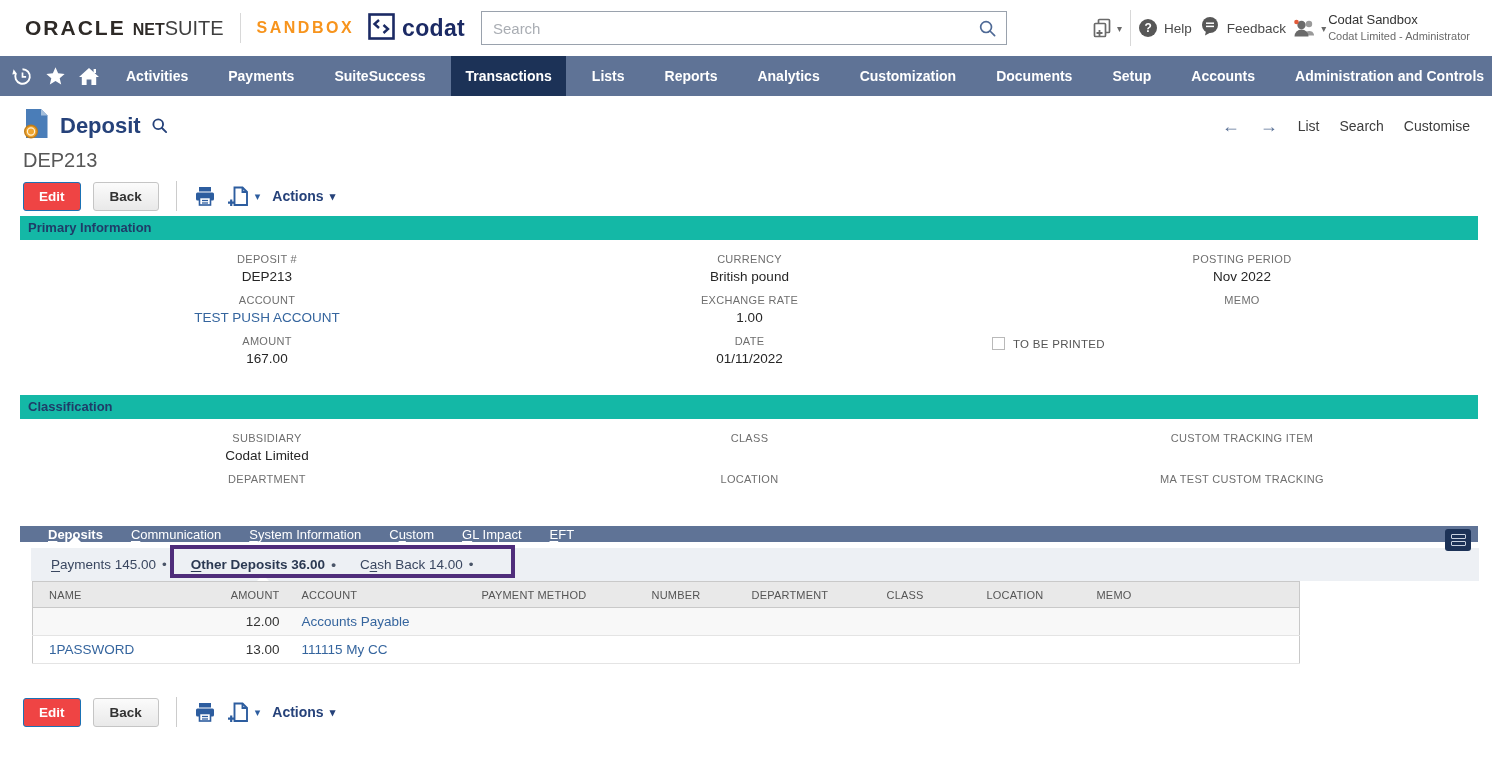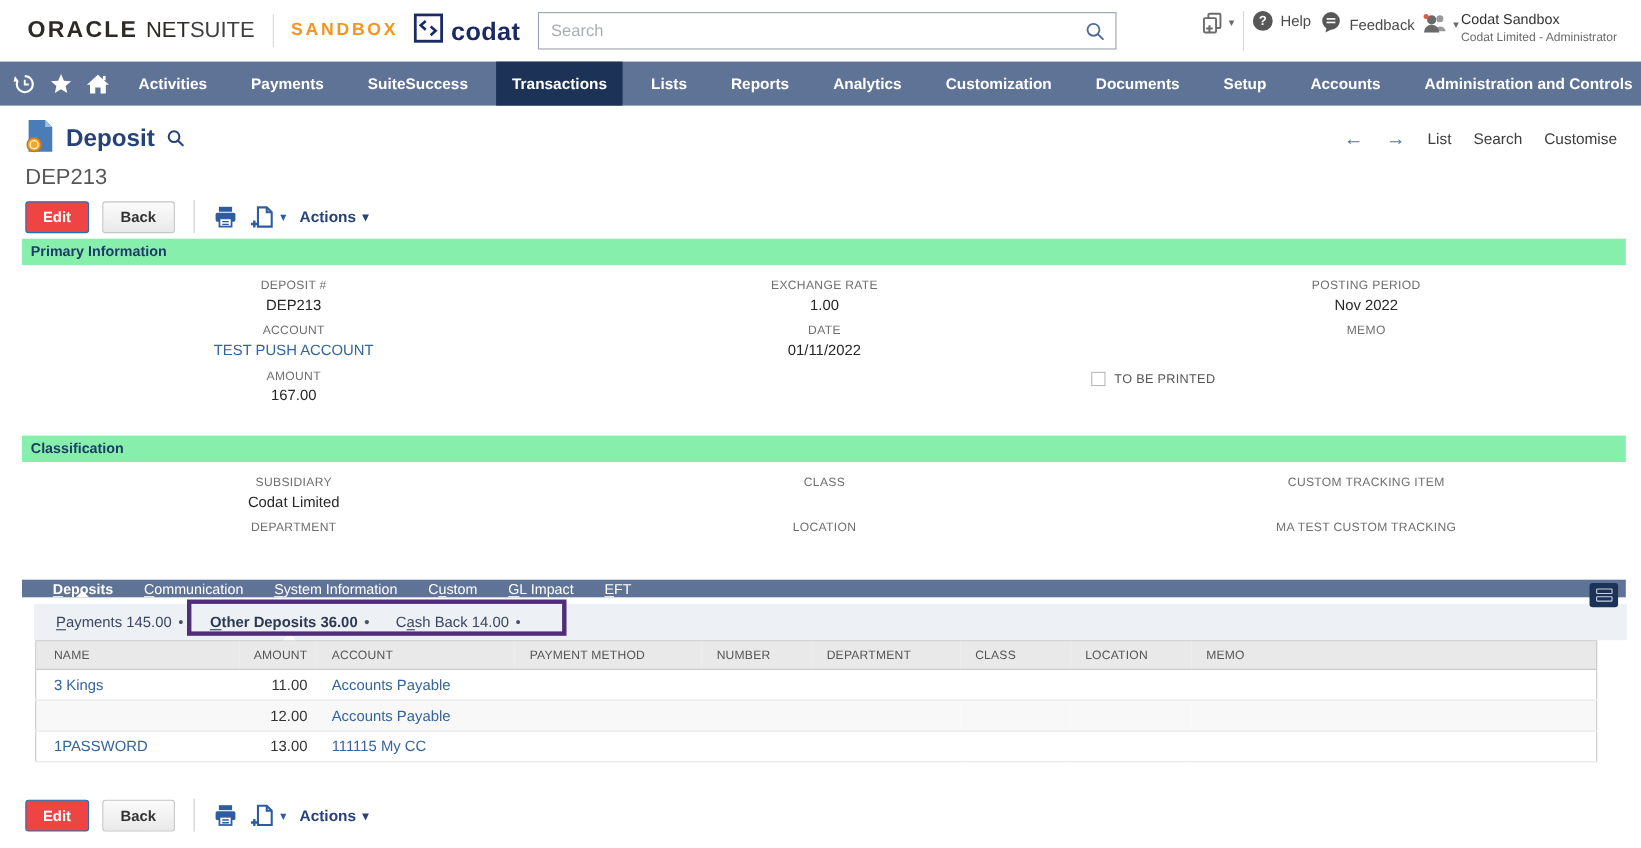--- a/index.html
+++ b/index.html
@@ -3,31 +3,31 @@
 <meta charset="utf-8">
 <style>
   * { box-sizing: border-box; margin: 0; padding: 0; }
   html,body { width:1492px; height:771px; overflow:hidden; background:#fff;
     font-family:"Liberation Sans", sans-serif; }
 
   
   .topbar { height:56px; display:flex; align-items:center; padding:0 22px 0 25px; background:#fff; }
   .logo-oracle { display:flex; align-items:baseline; white-space:nowrap;justify-content:center; }
   .logo-oracle .oracle { font-size:21px; font-weight:700; letter-spacing:2px; color:#2e2a27; margin-right:7px; }
-  .logo-oracle .ns-bold { font-size:20px; font-weight:400; color:#2e2a27; }
+  .logo-oracle .ns-bold { font-size:16px; font-weight:700; color:#2e2a27; }
   .logo-oracle .ns-light { font-size:20px; font-weight:400; color:#3f3f3f; }
   .vdiv { width:1px; height:30px; background:#d8d8d8; margin:0 16px; flex:0 0 auto; }
   .sandbox { color:#f7941d; font-weight:700; font-size:16px; letter-spacing:2.5px; margin-right:14px; white-space:nowrap; }
   .codat-logo { display:flex; align-items:center; gap:7px; white-space:nowrap; }
   .codat-text { font-size:23px; font-weight:600; color:#1b2a64; letter-spacing:0.3px; }
   .searchbox { margin-left:16px; position:relative; width:526px; height:34px; border:1px solid #9aa2ad; background:#fff; display:flex; align-items:center; flex:0 0 auto; }
   .searchbox input { flex:1; border:none; outline:none; font-size:15px; color:#333; padding:0 34px 0 11px; font-family:inherit; background:transparent; }
   .searchbox input::placeholder { color:#a9adb3; }
   .searchbox .sicon { position:absolute; right:9px; top:7px; color:#4f6a96; }
-  .top-right { margin-left:auto; display:flex; align-items:flex-start; white-space:nowrap; }
+  .top-right { margin-left:auto; display:flex; align-items:center; white-space:nowrap; }
   .icon-btn { display:flex; align-items:center; cursor:pointer; }
   .caret::after { content:"\25BE"; font-size:10px; margin-left:4px; color:#6a6a6a; }
   .caret-navy::after { content:"\25BE"; font-size:11px; margin-left:5px; color:#2d5d9f; }
   .menu-text { font-size:13.5px; color:#4a4a4a; margin-left:7px; }
   .qicon { width:18px; height:18px; border-radius:50%; background:#575757; color:#fff; display:flex; align-items:center; justify-content:center; font-size:12px; font-weight:700; }
   .qicon::after { content:"?"; }
   .account-info { margin-left:2px; line-height:1.3; cursor:pointer; }
   .acct-name { font-size:13px; color:#333; }
   .acct-role { font-size:11px; color:#6b6b6b; }
 
@@ -51,21 +51,21 @@
 
   .toolbar { display:flex; align-items:center; gap:12px; margin-left:23px; height:30px; }
   .btn-primary { background:#ef4444; border:1px solid #1a72b5; border-radius:3px; color:#fff; font-weight:700; font-size:13.5px; padding:6px 15px; cursor:pointer; font-family:inherit; }
   .btn-secondary { background:linear-gradient(#fbfbfb,#e9e9e9); border:1px solid #c5c5c5; border-radius:3px; color:#333; font-weight:700; font-size:13.5px; padding:6px 16px; cursor:pointer; font-family:inherit; }
   .vdiv2 { width:1px; height:30px; background:#ccc; margin:0 5px; }
   .tb-icon { cursor:pointer; display:flex; align-items:center; }
   .actions { color:#26427a; font-weight:700; font-size:14px; cursor:pointer; display:flex; align-items:center;text-align:center; }
   .actions::after { content:"\25BE"; font-size:11px; margin-left:6px; color:#26427a; }
 
   
-  .section-bar { margin:5px 14px 0 20px; background:#86efac; height:24px; line-height:24px; padding-left:8px; font-size:13px; font-weight:700; color:#1f3c68; }
+  .section-bar { margin:5px 14px 0 20px; background:#14b8a6; height:24px; line-height:24px; padding-left:8px; font-size:13px; font-weight:700; color:#1f3c68; }
   .fields-grid { display:flex; padding:13px 0 0 27px; }
   .fcol1 { width:480px; } .fcol2 { width:485px; } .fcol3 { flex:1; }
   .field { margin-bottom:9px; min-height:32px;text-align:center; }
   .flabel { font-size:11px; color:#6f6f6f; letter-spacing:0.3px; margin-bottom:4px; }
   .fvalue { font-size:13.5px; color:#262626; min-height:16px; }
   .fvalue.link { color:#35659e; cursor:pointer; }
   .cbrow { display:flex; align-items:center; gap:8px; margin-top:11px; }
   .checkbox { width:13px; height:13px; border:1px solid #b9b9b9; background:#fff; cursor:pointer; }
   .cb-label { font-size:11.5px; color:#555; letter-spacing:0.3px; }
   .grid-pad-bottom { height:14px; }
@@ -79,21 +79,21 @@
   .tab-toggle { position:absolute; right:7px; top:3px; width:26px; height:22px; background:#1c3257; border-radius:3px; display:flex; flex-direction:column; justify-content:center; align-items:center; gap:2px; cursor:pointer; }
   .tab-toggle .bar { width:15px; height:5px; border:1px solid #c9d2e0; border-radius:1px; }
 
   .subtabbar { margin:6px 13px 0 31px; height:33px; background:#edf0f4; display:flex; align-items:stretch; padding-left:8px; }
   .subtab { padding:0 12px; font-size:13.5px; color:#3a4760; display:flex; align-items:center; position:relative; cursor:pointer; white-space:nowrap; }
   .subtab.active { font-weight:700; color:#2b3952; }
   .subtab .stext::after { content:"\2022"; margin-left:6px; color:#4a5568; }
   .subtab.active::after { content:""; position:absolute; bottom:0; left:50%; margin-left:-6px; border-left:6px solid transparent; border-right:6px solid transparent; border-bottom:6px solid #fff; }
 
   
-  table.deposits { margin:0 13px 0 32px; width:1420px; border-collapse:collapse; table-layout:fixed; font-size:13.5px; border-left:1px solid #c9c9c9; border-right:1px solid #c9c9c9; }
+  table.deposits { margin:0 13px 0 32px; width:1268px; border-collapse:collapse; table-layout:fixed; font-size:13.5px; border-left:1px solid #c9c9c9; border-right:1px solid #c9c9c9; }
   table.deposits th { background:#e9e9e9; border-top:1px solid #c9c9c9; border-bottom:1px solid #c9c9c9; height:26px; font-size:11px; color:#555; font-weight:400; text-align:left; padding-left:14px; letter-spacing:0.2px; }
   table.deposits td { height:28px; border-bottom:1px solid #e4e4e4; padding-left:14px; color:#333; overflow:hidden; white-space:nowrap; }
   table.deposits th:first-child, table.deposits td:first-child { padding-left:16px; }
   table.deposits th.amt, table.deposits td.amt { text-align:right; padding-right:8px; padding-left:0; }
   table.deposits tr.alt td { background:#f8f8f8; }
   td .cell-link { color:#35659e; cursor:pointer; }
 
   .bottom-toolbar { margin-top:33px; }
 
   
@@ -266,20 +266,24 @@
         <div class="flabel">ACCOUNT</div>
         <div class="fvalue link">TEST PUSH ACCOUNT</div>
       </div>
       <div class="field">
         <div class="flabel">AMOUNT</div>
         <div class="fvalue">167.00</div>
       </div>
     </div>
     <div class="fcol2">
       <div class="field">
+        <div class="flabel">CURRENCY</div>
+        <div class="fvalue">British pound</div>
+      </div>
+      <div class="field">
         <div class="flabel">EXCHANGE RATE</div>
         <div class="fvalue">1.00</div>
       </div>
       <div class="field">
         <div class="flabel">DATE</div>
         <div class="fvalue">01/11/2022</div>
       </div>
     </div>
     <div class="fcol3">
       <div class="field">
@@ -388,31 +392,20 @@
         <th>ACCOUNT</th>
         <th>PAYMENT METHOD</th>
         <th>NUMBER</th>
         <th>DEPARTMENT</th>
         <th>CLASS</th>
         <th>LOCATION</th>
         <th>MEMO</th>
       </tr>
     </thead>
     <tbody>
-      <tr>
-        <td><span class="cell-link">3 Kings</span></td>
-        <td class="amt">11.00</td>
-        <td><span class="cell-link">Accounts Payable</span></td>
-        <td></td>
-        <td></td>
-        <td></td>
-        <td></td>
-        <td></td>
-        <td></td>
-      </tr>
       <tr class="alt">
         <td></td>
         <td class="amt">12.00</td>
         <td><span class="cell-link">Accounts Payable</span></td>
         <td></td>
         <td></td>
         <td></td>
         <td></td>
         <td></td>
         <td></td>

